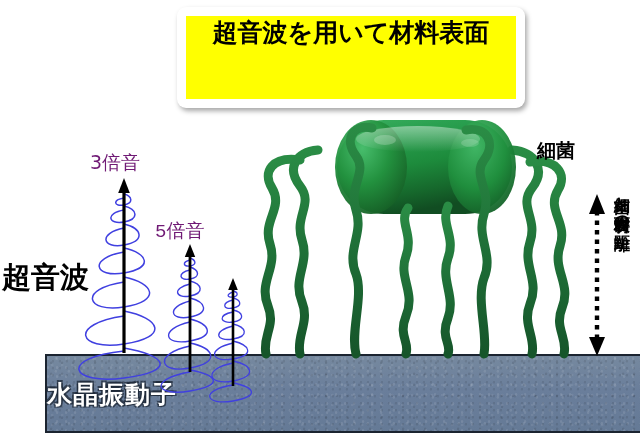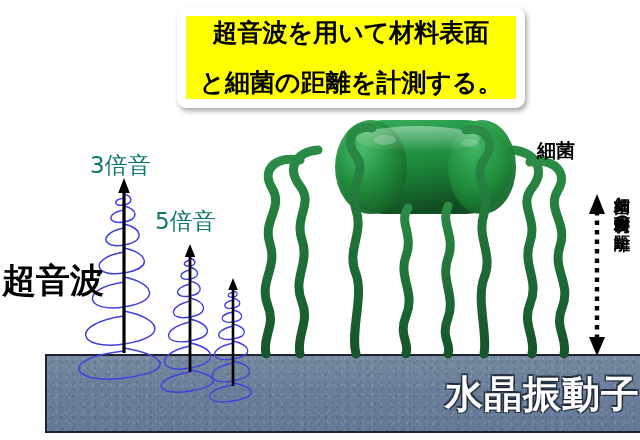--- a/index.html
+++ b/index.html
@@ -69,59 +69,58 @@
     background-size: 9px 9px, 11px 11px, 13px 13px, 7px 7px, 10px 10px, 100% 100%;
     border: 2px solid #1b2430;
     box-sizing: border-box;
   }
   .substrate-label {
     position: absolute;
     left: 0;
     right: 0;
     top: 50%;
     transform: translateY(-50%);
-    text-align: right;
-    font-size: 38px;
+    text-align: left;
+    font-size: 25px;
     font-weight: bold;
     color: #ffffff;
     text-shadow:
       -1.5px -1.5px 0 rgba(30,40,55,.75),
        1.5px -1.5px 0 rgba(30,40,55,.75),
       -1.5px  1.5px 0 rgba(30,40,55,.75),
        1.5px  1.5px 0 rgba(30,40,55,.75);
     letter-spacing: 1px;
-    margin-left: 6px;
   }
 
   
   .lbl {
     position: absolute;
     font-weight: bold;
     color: #000000;
     white-space: nowrap;
   }
   #label-ultrasound {
     left: 2px;
     top: 258px;
-    font-size: 34px;
+    font-size: 29px;
   }
   #label-bacteria {
     left: 537px;
     top: 138px;
     font-size: 19px;
   }
   .harmonic-label {
     position: absolute;
-    font-size: 23px;
+    font-size: 19px;
     font-weight: normal;
-    color: #0f766e;
+    color: #701a75;
     white-space: nowrap;
   }
   #label-h3 { left: 90px;  top: 150px; }
-  #label-h5 { left: 155px; top: 206px; }
+  #label-h5 { left: 155px; top: 218px; font-family: Liberation Mono, monospace; }
   #label-h7 { left: 206px; top: 258px; }
 
   
   #label-distance {
     position: absolute;
     left: 614px;
     top: 186px;
     font-size: 16px;
     font-weight: bold;
     color: #000000;
@@ -286,17 +285,16 @@
   <div class="harmonic-label" id="label-h3">3倍音</div>
   <div class="harmonic-label" id="label-h5">5倍音</div>
 
   <div class="lbl" id="label-ultrasound">超音波</div>
   <div class="lbl" id="label-bacteria">細菌</div>
   <div id="label-distance">細菌と材料表面の距離</div>
 
   <div class="callout-card">
     <div class="callout-inner">
       <div class="callout-line">超音波を用いて材料表面</div>
-      <div class="callout-line">と細菌の距離を計測する。</div>
     </div>
   </div>
 
 </div>
 
 </body></html>

